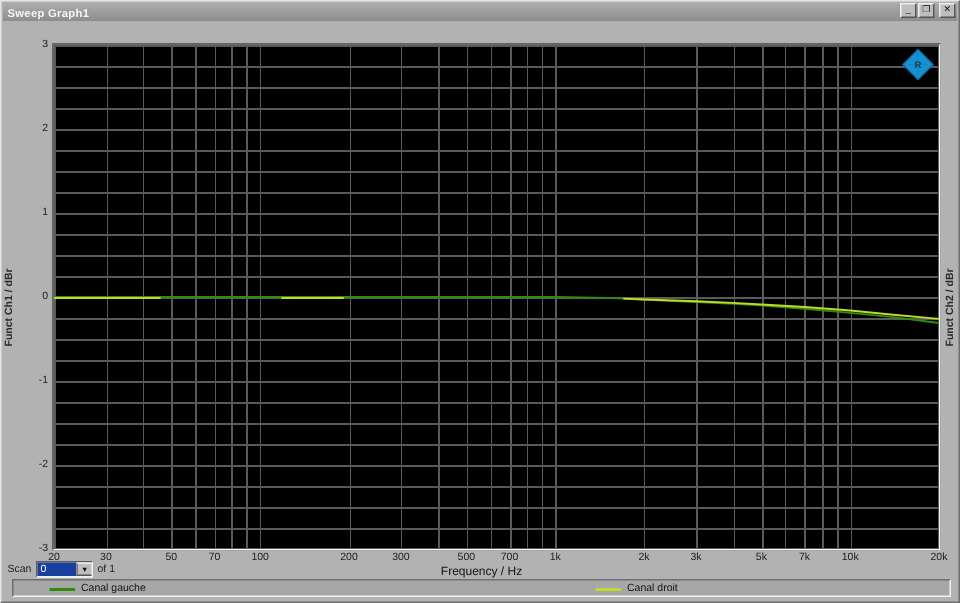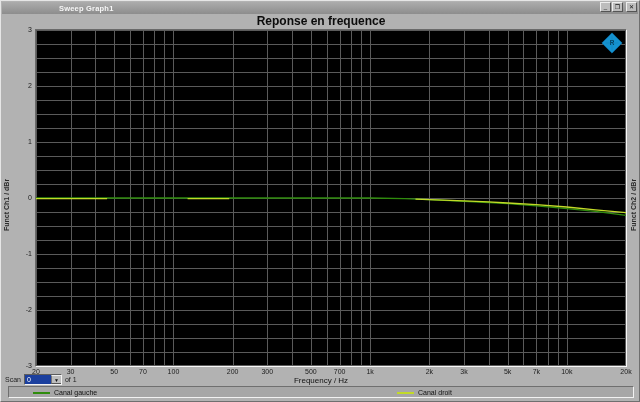--- a/index.html
+++ b/index.html
@@ -1,21 +1,21 @@
 <!DOCTYPE html>
 <html><head>
 <meta charset="utf-8">
 <style>
   html,body{margin:0;padding:0;background:#888;}
   *{box-sizing:border-box;font-family:"Liberation Sans",sans-serif;}
   .screen{position:relative;width:640px;height:402px;background:#b2b2b2;overflow:hidden;
           border-top:1px solid #e6e6e6;border-left:1px solid #e6e6e6;border-right:1px solid #6f6f6f;border-bottom:1px solid #6f6f6f;}
   .titlebar{position:absolute;left:1px;top:1px;width:636px;height:12px;
             background:linear-gradient(to bottom,#acacac,#8d8d8d);display:flex;align-items:center;}
-  .titlebar .title{font-size:7.5px;font-weight:bold;color:#f6f6f6;padding-left:17px;letter-spacing:.2px;margin-left:40px;}
+  .titlebar .title{font-size:7.5px;font-weight:bold;color:#f6f6f6;padding-left:3px;letter-spacing:.2px;}
   .winbtns{position:absolute;right:2px;top:1px;display:flex;gap:1px;}
   .winbtn{width:11px;height:10px;background:#bdbdbd;border-top:1px solid #eee;border-left:1px solid #eee;
           border-right:1px solid #555;border-bottom:1px solid #555;font-size:6px;line-height:8px;text-align:center;color:#111;padding:0;}
   .winbtn.close{margin-left:2px;}
   .chart-title{position:absolute;top:13px;left:0;width:640px;text-align:center;font-size:12px;font-weight:bold;color:#0c0c0c;}
   .plot-frame{position:absolute;left:34px;top:28px;width:592px;height:338px;
               border-top:1px solid #6a6a6a;border-left:1px solid #6a6a6a;
               border-bottom:1px solid #f7f7f7;border-right:1px solid #f7f7f7;background:#000;}
   #plot-svg{display:block;}
   .ytick{position:absolute;left:0;width:31px;text-align:right;font-size:7px;color:#1c1c1c;height:8px;line-height:8px;}
@@ -47,21 +47,20 @@
 
   <div class="titlebar">
     <span class="title">Sweep Graph1</span>
   </div>
   <div class="winbtns">
     <button class="winbtn">_</button>
     <button class="winbtn">❐</button>
     <button class="winbtn close">✕</button>
   </div>
 
-  <div class="chart-title">Reponse en frequence</div>
 
   <div class="plot-frame">
     <svg id="plot-svg" width="590" height="336">
         <line x1="0.5" y1="0" x2="0.5" y2="336" stroke="#5a5a5a" stroke-width="1" shape-rendering="crispEdges"></line>
         <line x1="35.5" y1="0" x2="35.5" y2="336" stroke="#5a5a5a" stroke-width="1" shape-rendering="crispEdges"></line>
         <line x1="59.5" y1="0" x2="59.5" y2="336" stroke="#5a5a5a" stroke-width="1" shape-rendering="crispEdges"></line>
         <line x1="78.5" y1="0" x2="78.5" y2="336" stroke="#5a5a5a" stroke-width="1" shape-rendering="crispEdges"></line>
         <line x1="94.5" y1="0" x2="94.5" y2="336" stroke="#5a5a5a" stroke-width="1" shape-rendering="crispEdges"></line>
         <line x1="107.5" y1="0" x2="107.5" y2="336" stroke="#5a5a5a" stroke-width="1" shape-rendering="crispEdges"></line>
         <line x1="118.5" y1="0" x2="118.5" y2="336" stroke="#5a5a5a" stroke-width="1" shape-rendering="crispEdges"></line>

